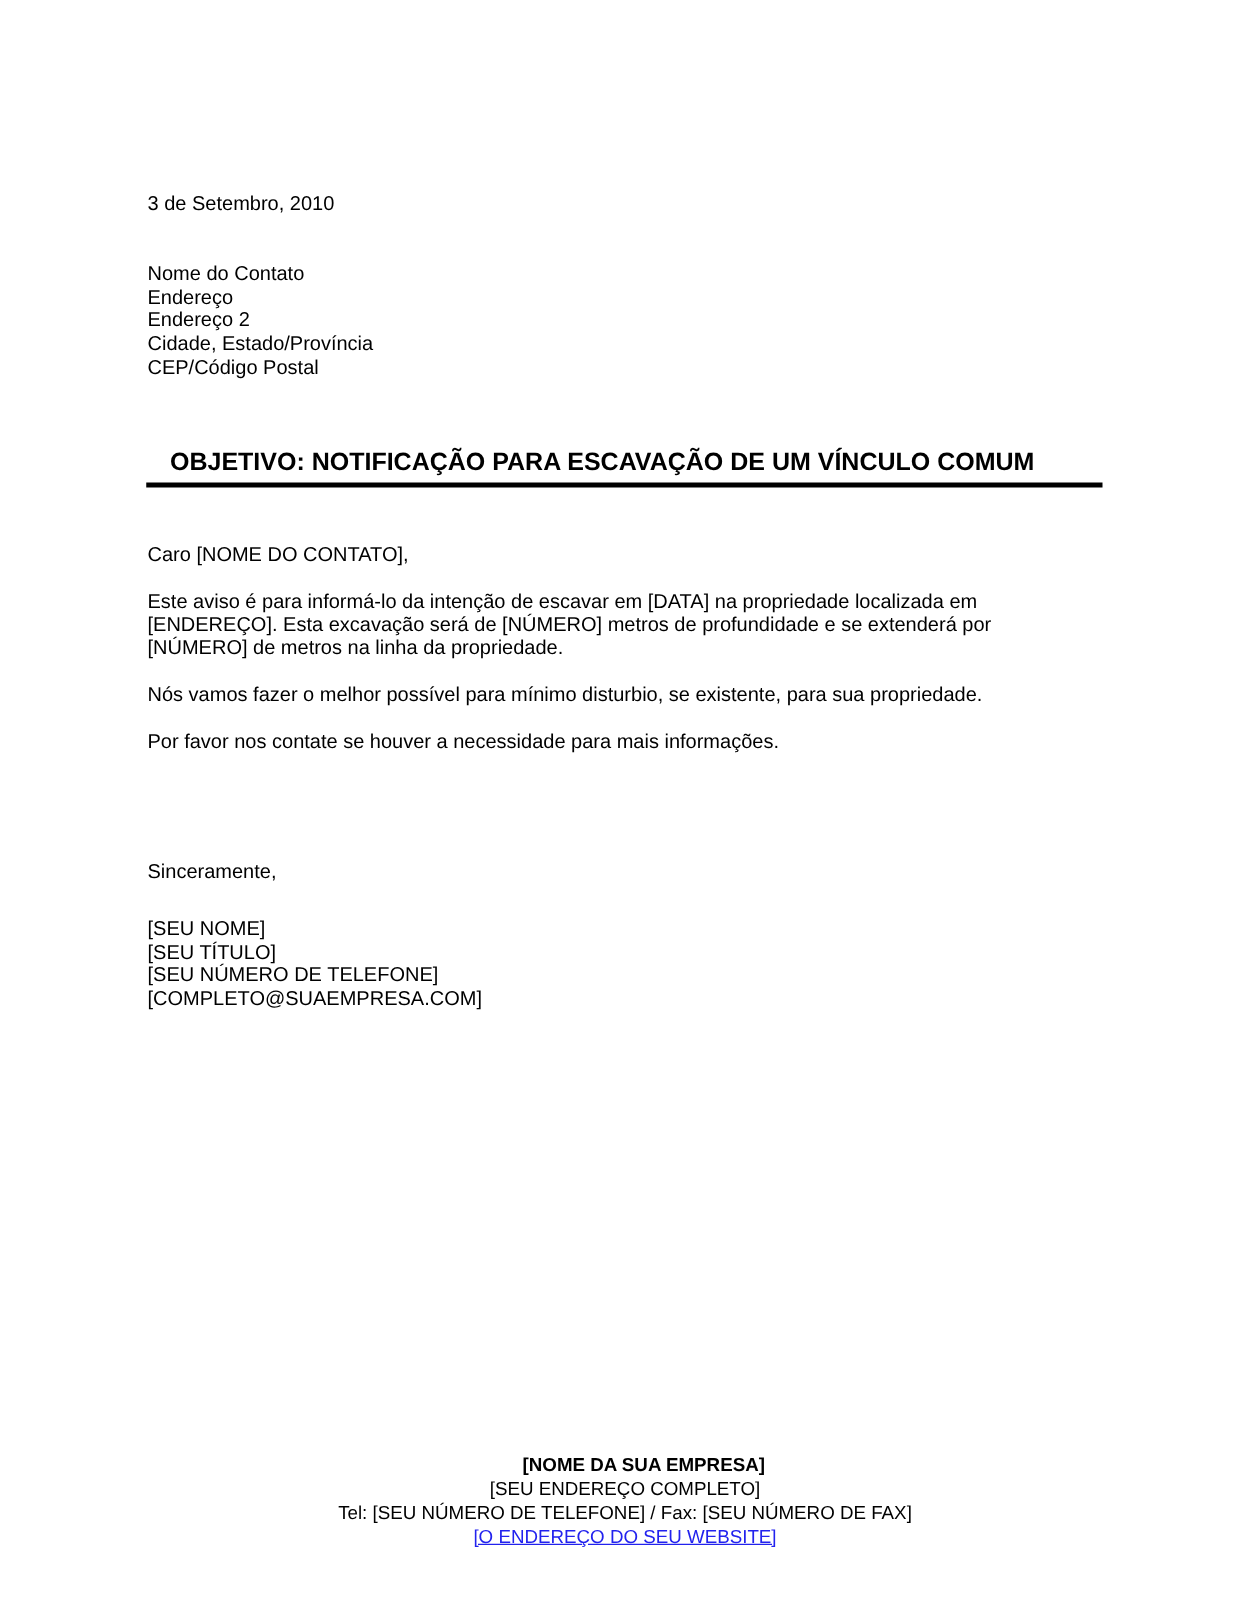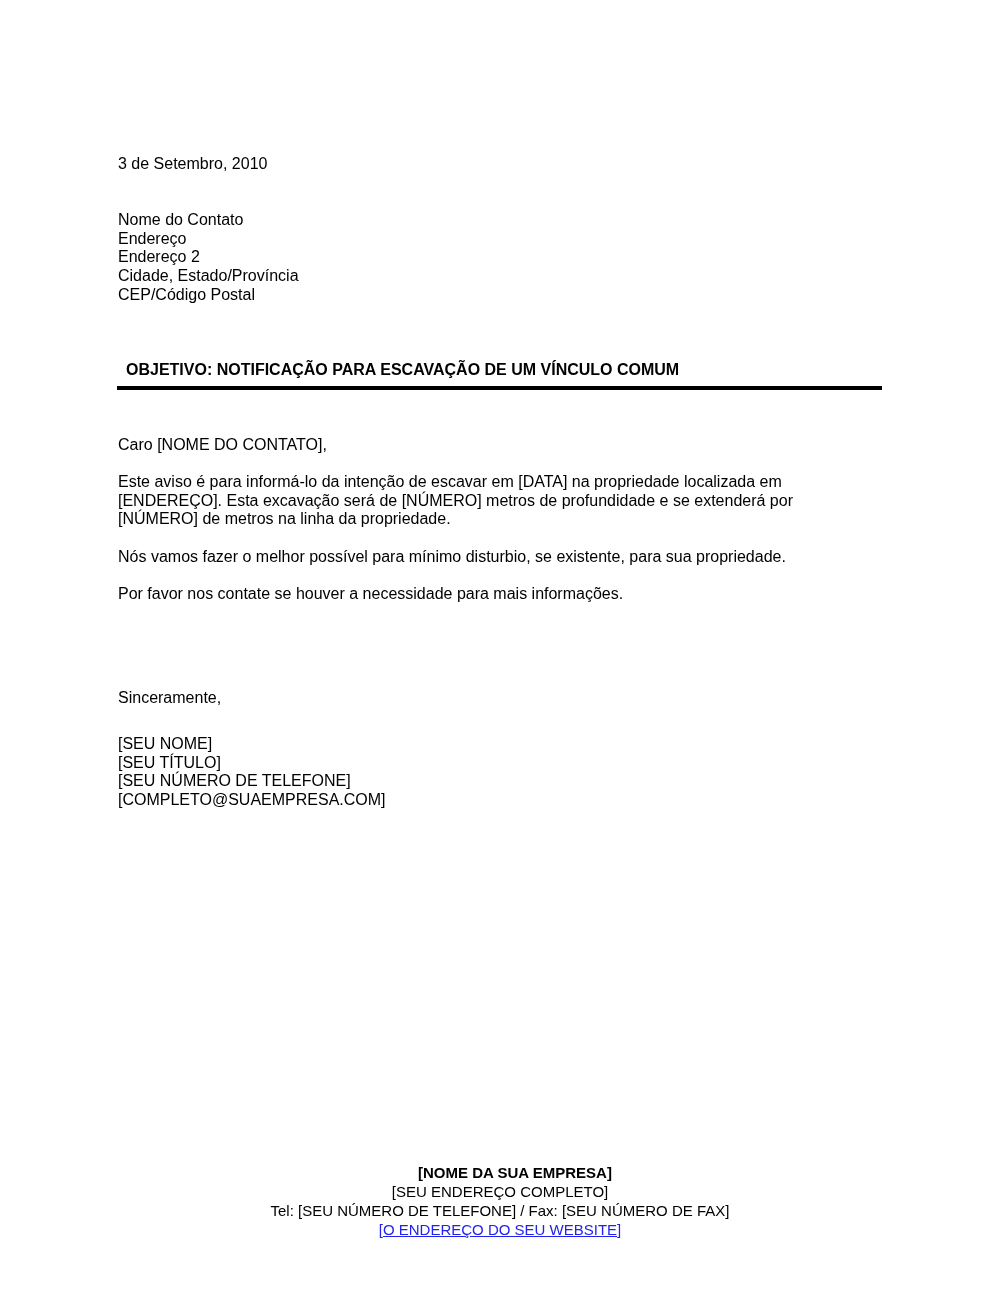--- a/index.html
+++ b/index.html
@@ -27,24 +27,24 @@
       left: 118px;
       line-height: 18.7px;
       font-size: 16px;
       white-space: nowrap;
     }
     .line { display: block; }
     .date { top: 155px; }
     .recipient { top: 211px; }
     .subject {
       position: absolute;
-      left: 126px;
+      left: 136px;
       top: 361px;
       font-weight: bold;
-      font-size: 16px;
+      font-size: 20px;
       line-height: 18px;
       white-space: nowrap;
     }
     .rule {
       position: absolute;
       left: 117px;
       top: 386px;
       width: 765px;
       height: 4px;
       background: #000000;

